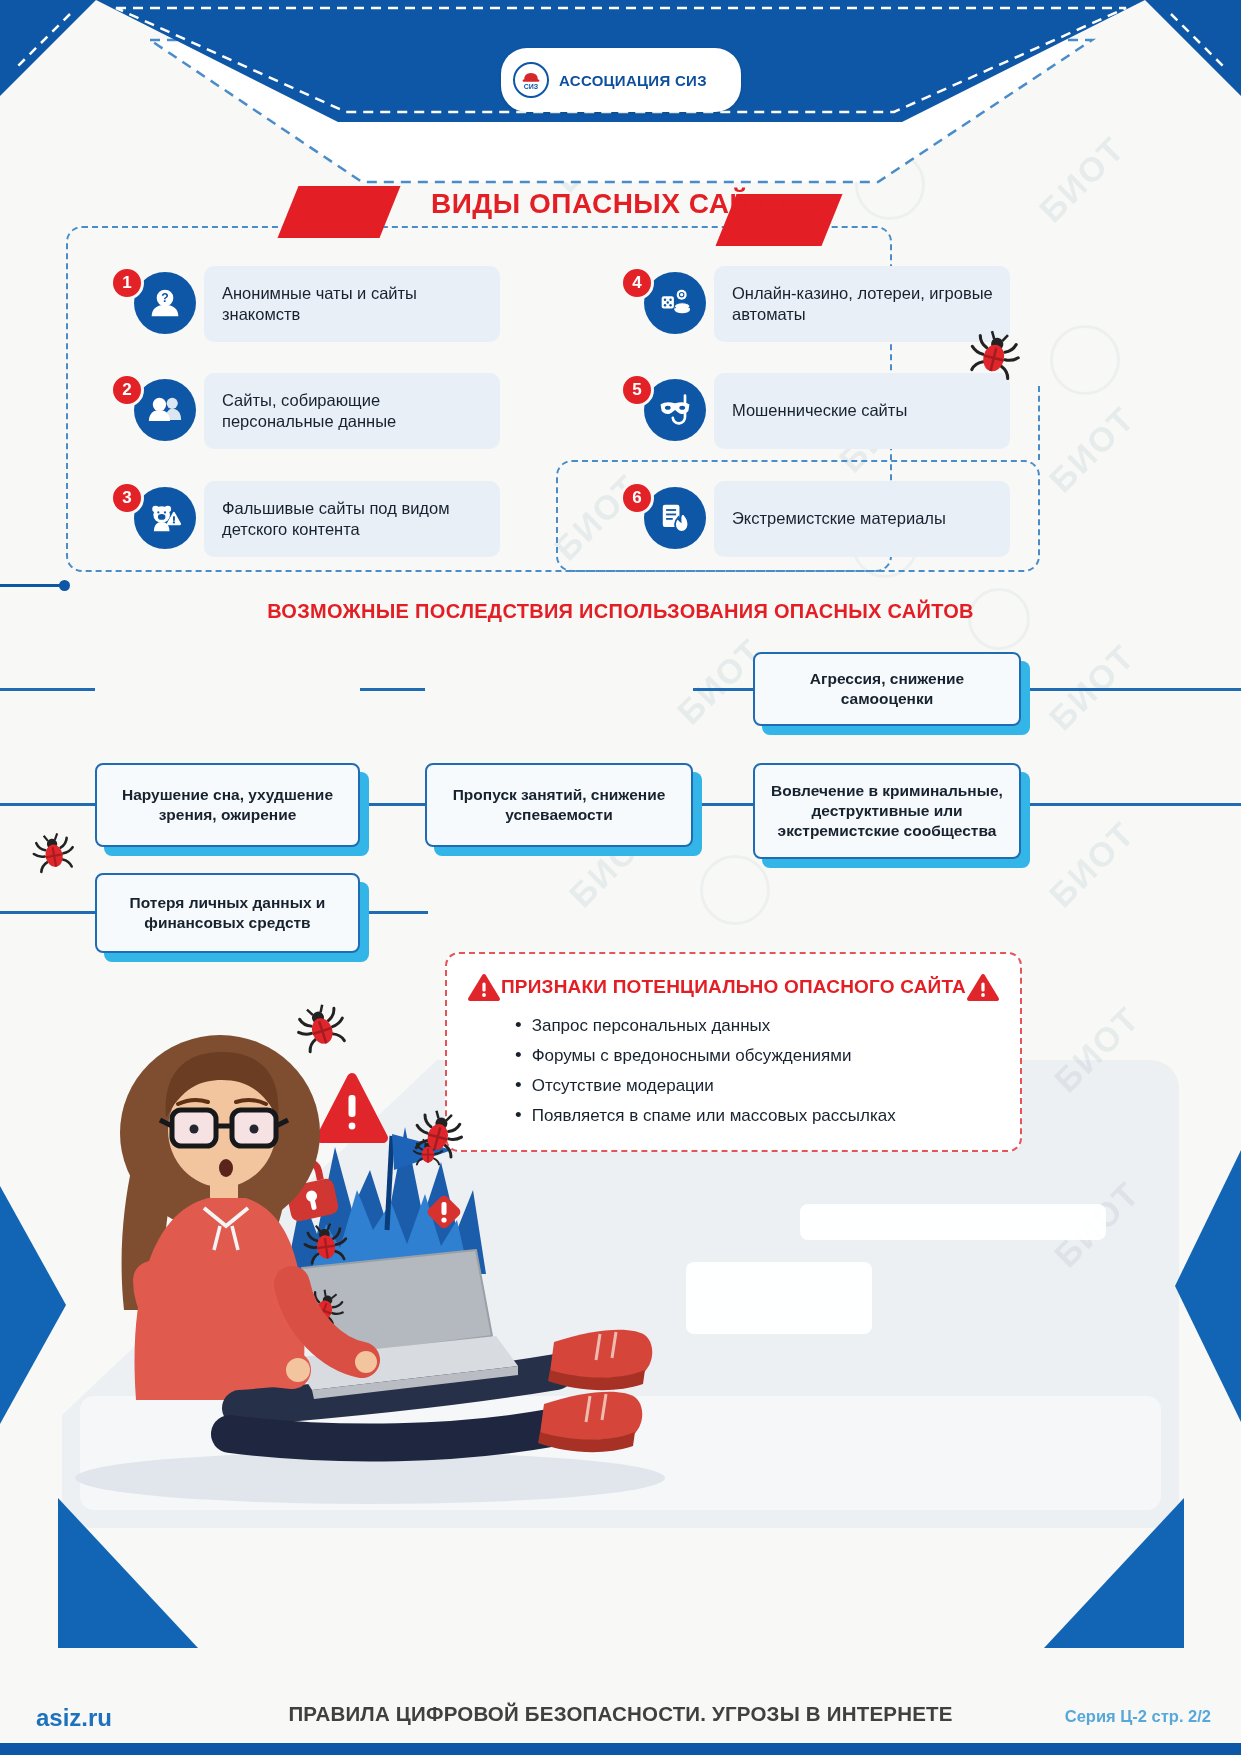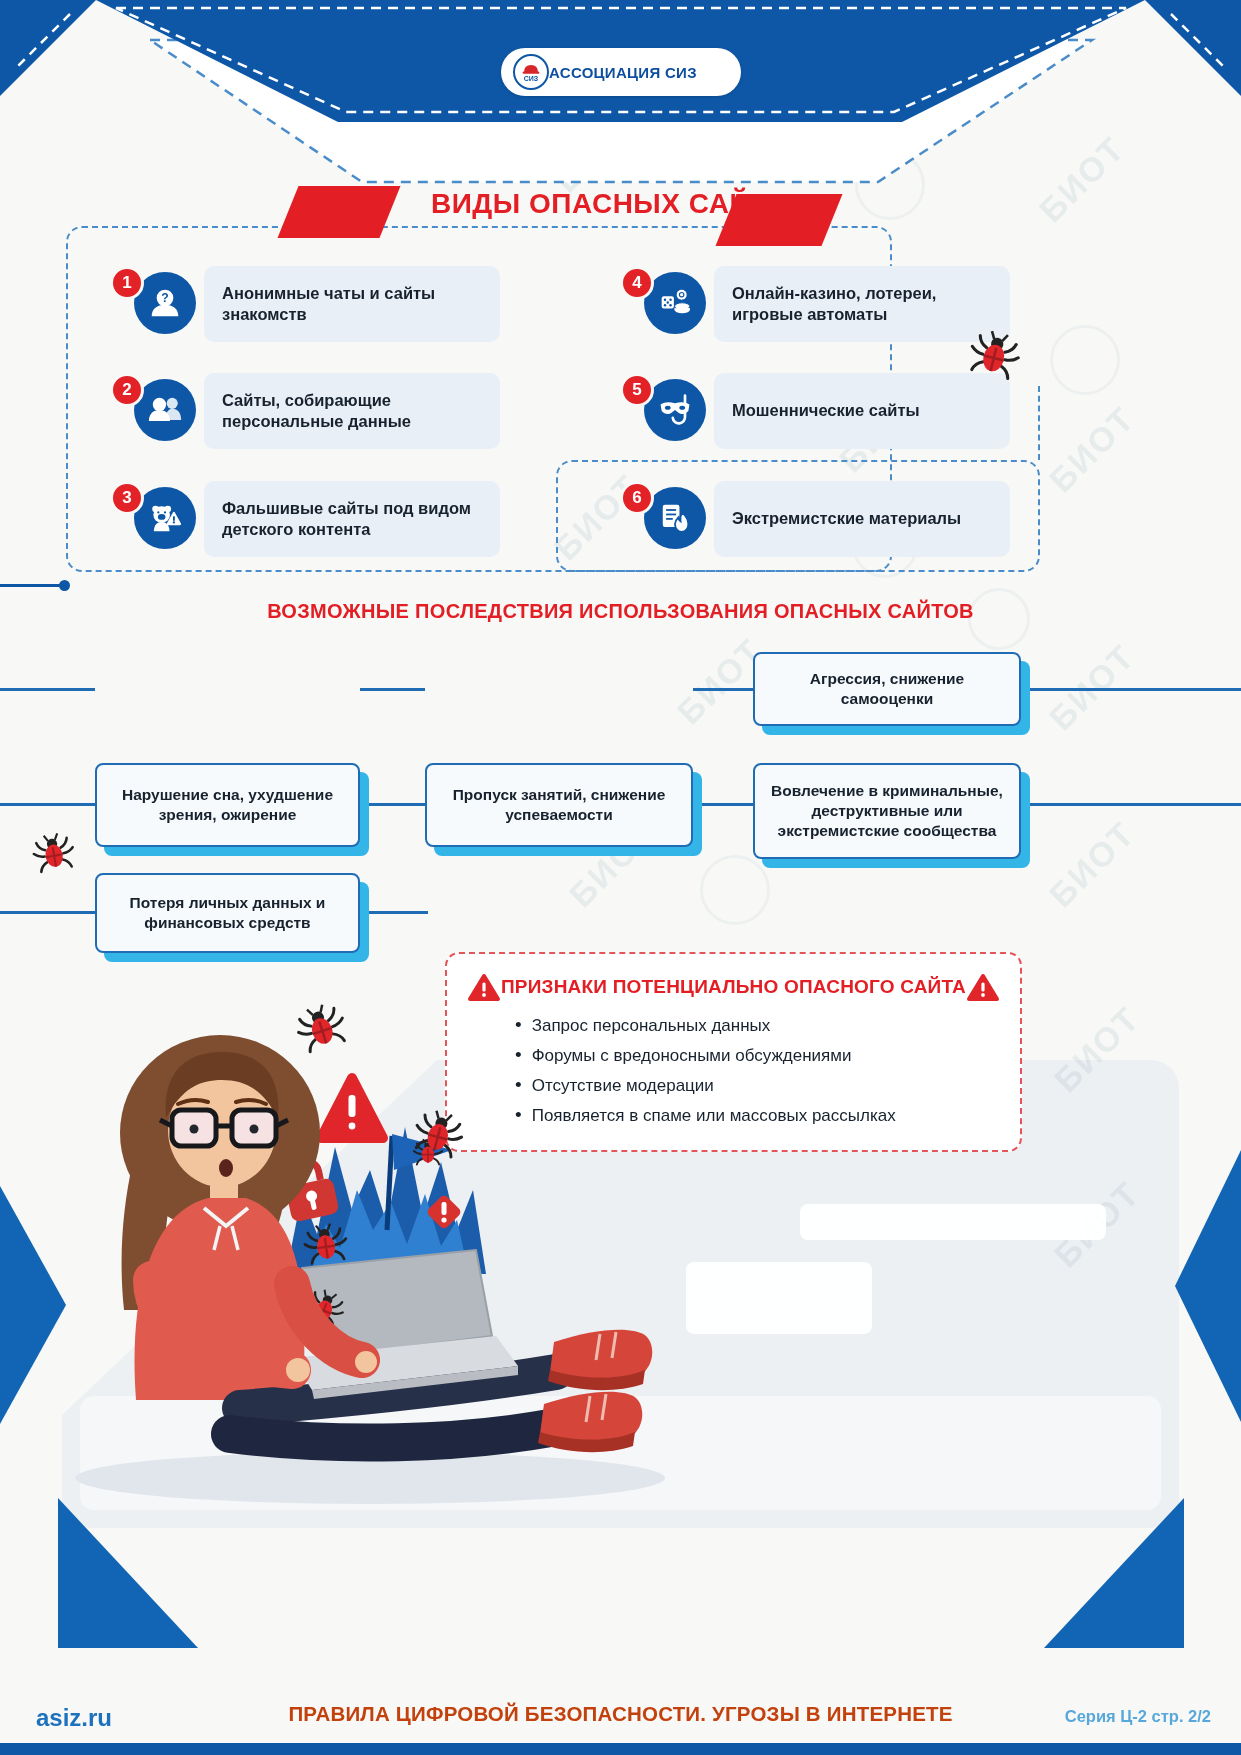--- a/index.html
+++ b/index.html
@@ -6,22 +6,22 @@
   .page { position:relative; width:1241px; height:1755px; background:#f8f9f6; overflow:hidden;
           font-family:"Liberation Sans","DejaVu Sans",sans-serif; color:#17222e; }
   .abs { position:absolute; }
 
   
   .wm { position:absolute; color:#6f8ba1; opacity:.12; font-weight:800; font-size:34px;
         letter-spacing:2px; transform:rotate(-45deg); z-index:0; white-space:nowrap; }
   .wm-ring { position:absolute; border:3px solid #8fa9bd; border-radius:50%; opacity:.10; z-index:0; }
 
   
-  .pill { position:absolute; left:501px; top:48px; width:240px; height:48px; background:#fff;
-          border-radius:26px; display:flex; align-items:center; padding:0 12px;
+  .pill { position:absolute; left:501px; top:48px; width:240px; height:64px; background:#fff;
+          border-radius:26px; display:flex; align-items:center; gap:10px; padding:0 12px;
           box-sizing:border-box; z-index:4; box-shadow:0 1px 3px rgba(0,0,0,.15); }
   .logo-circle { width:36px; height:36px; border-radius:50%; border:2px solid #0d57a6; background:#fff;
           display:flex; flex-direction:column; align-items:center; justify-content:center; box-sizing:border-box; }
   .logo-text { font-size:7px; font-weight:800; color:#0d57a6; line-height:1; }
   .org-name { font-size:15px; font-weight:800; color:#0d4f9e; letter-spacing:.3px; }
 
   .main-title { position:absolute; left:0; right:0; top:188px; text-align:center; font-size:28px;
           font-weight:700; color:#e31e24; letter-spacing:.5px; z-index:4; }
   .red-slant { position:absolute; background:#e31e24; transform:skewX(-22deg); z-index:3; }
 
@@ -29,21 +29,21 @@
   .vdash { position:absolute; border-left:2px dashed #4a8cc9; z-index:1; }
 
   
   .site-num { position:absolute; width:34px; height:34px; border-radius:50%; background:#e32227;
           border:3px solid #f8f9f6; color:#fff; font-weight:800; font-size:17px; display:flex;
           align-items:center; justify-content:center; z-index:6; box-sizing:border-box; }
   .site-icon { position:absolute; width:62px; height:62px; border-radius:50%; background:#0d57a6;
           display:flex; align-items:center; justify-content:center; z-index:5; }
   .site-icon svg { width:40px; height:40px; }
   .site-box { position:absolute; background:#e9eff6; border-radius:10px; display:flex; align-items:center;
-          padding:8px 14px 8px 18px; font-size:16.5px; font-weight:700; color:#17222e; line-height:1.3;
+          padding:8px 14px 8px 18px; font-size:16.5px; font-weight:400; color:#17222e; line-height:1.3;
           z-index:4; box-sizing:border-box; }
 
   
   .cons-title { position:absolute; left:0; right:0; top:600px; text-align:center; font-size:20px;
           font-weight:800; color:#e31e24; letter-spacing:.3px; z-index:4; }
   .cons-box { position:absolute; background:#f7fafc; border:2px solid #1f6cb5; border-radius:8px;
           box-shadow:9px 9px 0 0 #33b5e8; display:flex; align-items:center; justify-content:center;
           text-align:center; font-size:15.5px; font-weight:600; color:#17222e; line-height:1.3;
           padding:6px 12px; box-sizing:border-box; z-index:4; }
   .hline { position:absolute; height:3px; background:#1f6cb5; z-index:2; }
@@ -63,21 +63,21 @@
   .panel-cut { position:absolute; left:62px; top:1060px; width:375px; height:355px; background:#f8f9f6;
           clip-path:polygon(0 0,100% 0,0 100%); z-index:1; }
   .floor { position:absolute; left:80px; top:1396px; width:1081px; height:114px; background:#f5f7f9;
           border-radius:14px; z-index:1; }
   .card { position:absolute; background:#fff; border-radius:8px; opacity:.95; z-index:2; }
   .wedge { position:absolute; background:#1165b4; z-index:2; }
 
   
   .footer-site { position:absolute; left:36px; top:1704px; font-size:24px; font-weight:700; color:#1e72bd; z-index:5; }
   .footer-title { position:absolute; left:0; right:0; top:1702px; text-align:center; font-size:20.5px;
-          font-weight:800; color:#c2410c; letter-spacing:.2px; z-index:5; }
+          font-weight:800; color:#404040; letter-spacing:.2px; z-index:5; }
   .footer-series { position:absolute; right:30px; top:1707px; font-size:16.5px; font-weight:700; color:#57a7da; z-index:5; }
   .footer-bar { position:absolute; left:0; bottom:0; width:100%; height:12px; background:#0d57a6; z-index:5; }
 
   .bug { position:absolute; z-index:8; }
   .girl { position:absolute; left:40px; top:958px; width:660px; height:575px; z-index:7; }
   .nav-dot { position:absolute; left:59px; top:580px; width:11px; height:11px; border-radius:50%; background:#0d57a6; z-index:3; }
   .nav-line { position:absolute; left:0; top:584px; width:60px; height:3px; background:#0d57a6; z-index:3; }
 </style>
 </head>
 <body>

